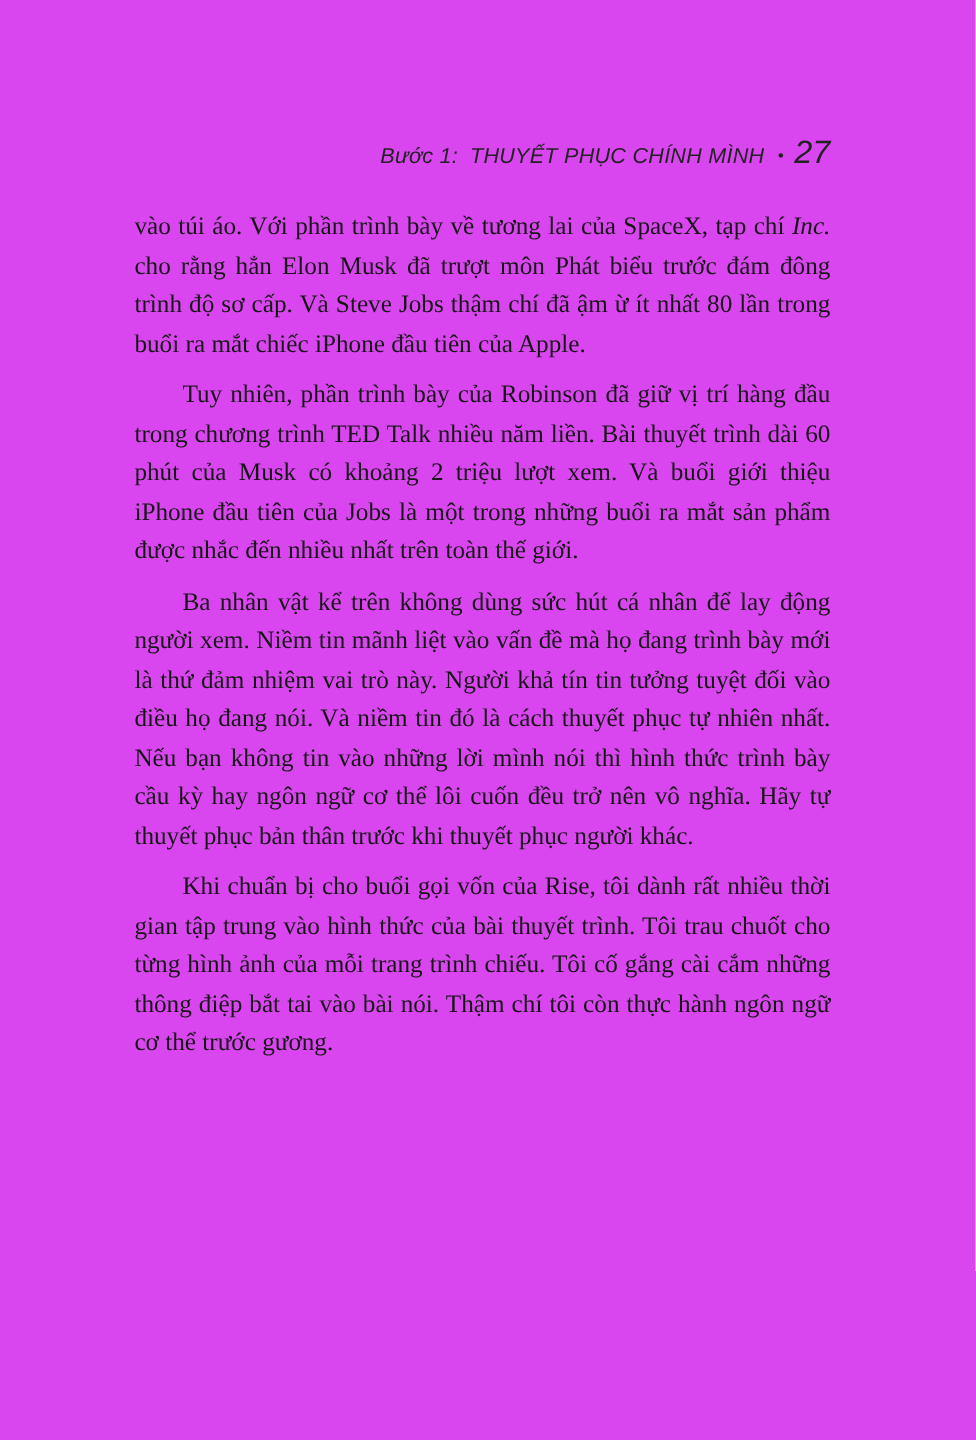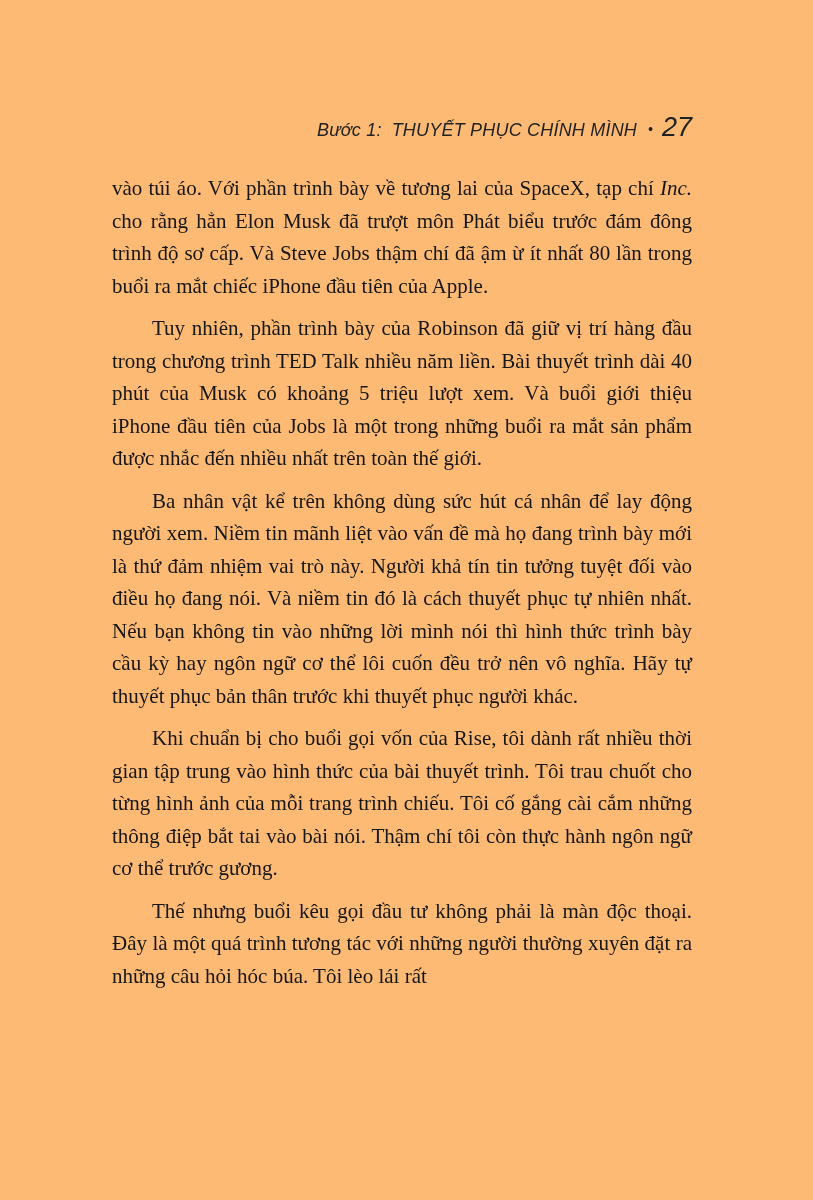--- a/index.html
+++ b/index.html
@@ -4,21 +4,21 @@
 <style>
   html, body {
     margin: 0;
     padding: 0;
     background: #ffffff;
   }
   .page {
     position: relative;
     width: 813px;
     height: 1200px;
-    background: #fdba74;
+    background: #d946ef;
     overflow: hidden;
     font-family: "Liberation Serif", serif;
     color: #1a1a1a;
   }
   .running-header {
     position: absolute;
     top: 112px;
     left: 112px;
     width: 580px;
     text-align: right;
@@ -68,18 +68,17 @@
 </style>
 </head>
 <body>
 
 <div class="page">
   <div class="running-header">
     <span class="chapter">Bước 1:</span><span class="title">THUYẾT PHỤC CHÍNH MÌNH</span><span class="bullet">•</span><span class="pagenum">27</span>
   </div>
   <div class="body-text">
       <p class="para"><span>vào túi áo. Với phần trình bày về tương lai của SpaceX, tạp chí </span><span class="italic">Inc.</span><span> cho rằng hẳn Elon Musk đã trượt môn Phát biểu trước đám đông trình độ sơ cấp. Và Steve Jobs thậm chí đã ậm ừ ít nhất 80 lần trong buổi ra mắt chiếc iPhone đầu tiên của Apple.</span></p>
-      <p class="para indent"><span>Tuy nhiên, phần trình bày của Robinson đã giữ vị trí hàng đầu trong chương trình TED Talk nhiều năm liền. Bài thuyết trình dài 40 phút của Musk có khoảng 5 triệu lượt xem. Và buổi giới thiệu iPhone đầu tiên của Jobs là một trong những buổi ra mắt sản phẩm được nhắc đến nhiều nhất trên toàn thế giới.</span></p>
+      <p class="para indent"><span>Tuy nhiên, phần trình bày của Robinson đã giữ vị trí hàng đầu trong chương trình TED Talk nhiều năm liền. Bài thuyết trình dài 60 phút của Musk có khoảng 2 triệu lượt xem. Và buổi giới thiệu iPhone đầu tiên của Jobs là một trong những buổi ra mắt sản phẩm được nhắc đến nhiều nhất trên toàn thế giới.</span></p>
       <p class="para indent"><span>Ba nhân vật kể trên không dùng sức hút cá nhân để lay động người xem. Niềm tin mãnh liệt vào vấn đề mà họ đang trình bày mới là thứ đảm nhiệm vai trò này. Người khả tín tin tưởng tuyệt đối vào điều họ đang nói. Và niềm tin đó là cách thuyết phục tự nhiên nhất. Nếu bạn không tin vào những lời mình nói thì hình thức trình bày cầu kỳ hay ngôn ngữ cơ thể lôi cuốn đều trở nên vô nghĩa. Hãy tự thuyết phục bản thân trước khi thuyết phục người khác.</span></p>
       <p class="para indent"><span>Khi chuẩn bị cho buổi gọi vốn của Rise, tôi dành rất nhiều thời gian tập trung vào hình thức của bài thuyết trình. Tôi trau chuốt cho từng hình ảnh của mỗi trang trình chiếu. Tôi cố gắng cài cắm những thông điệp bắt tai vào bài nói. Thậm chí tôi còn thực hành ngôn ngữ cơ thể trước gương.</span></p>
-      <p class="para indent"><span>Thế nhưng buổi kêu gọi đầu tư không phải là màn độc thoại. Đây là một quá trình tương tác với những người thường xuyên đặt ra những câu hỏi hóc búa. Tôi lèo lái rất</span></p>
     </div>
 </div>
 
 </body></html>

